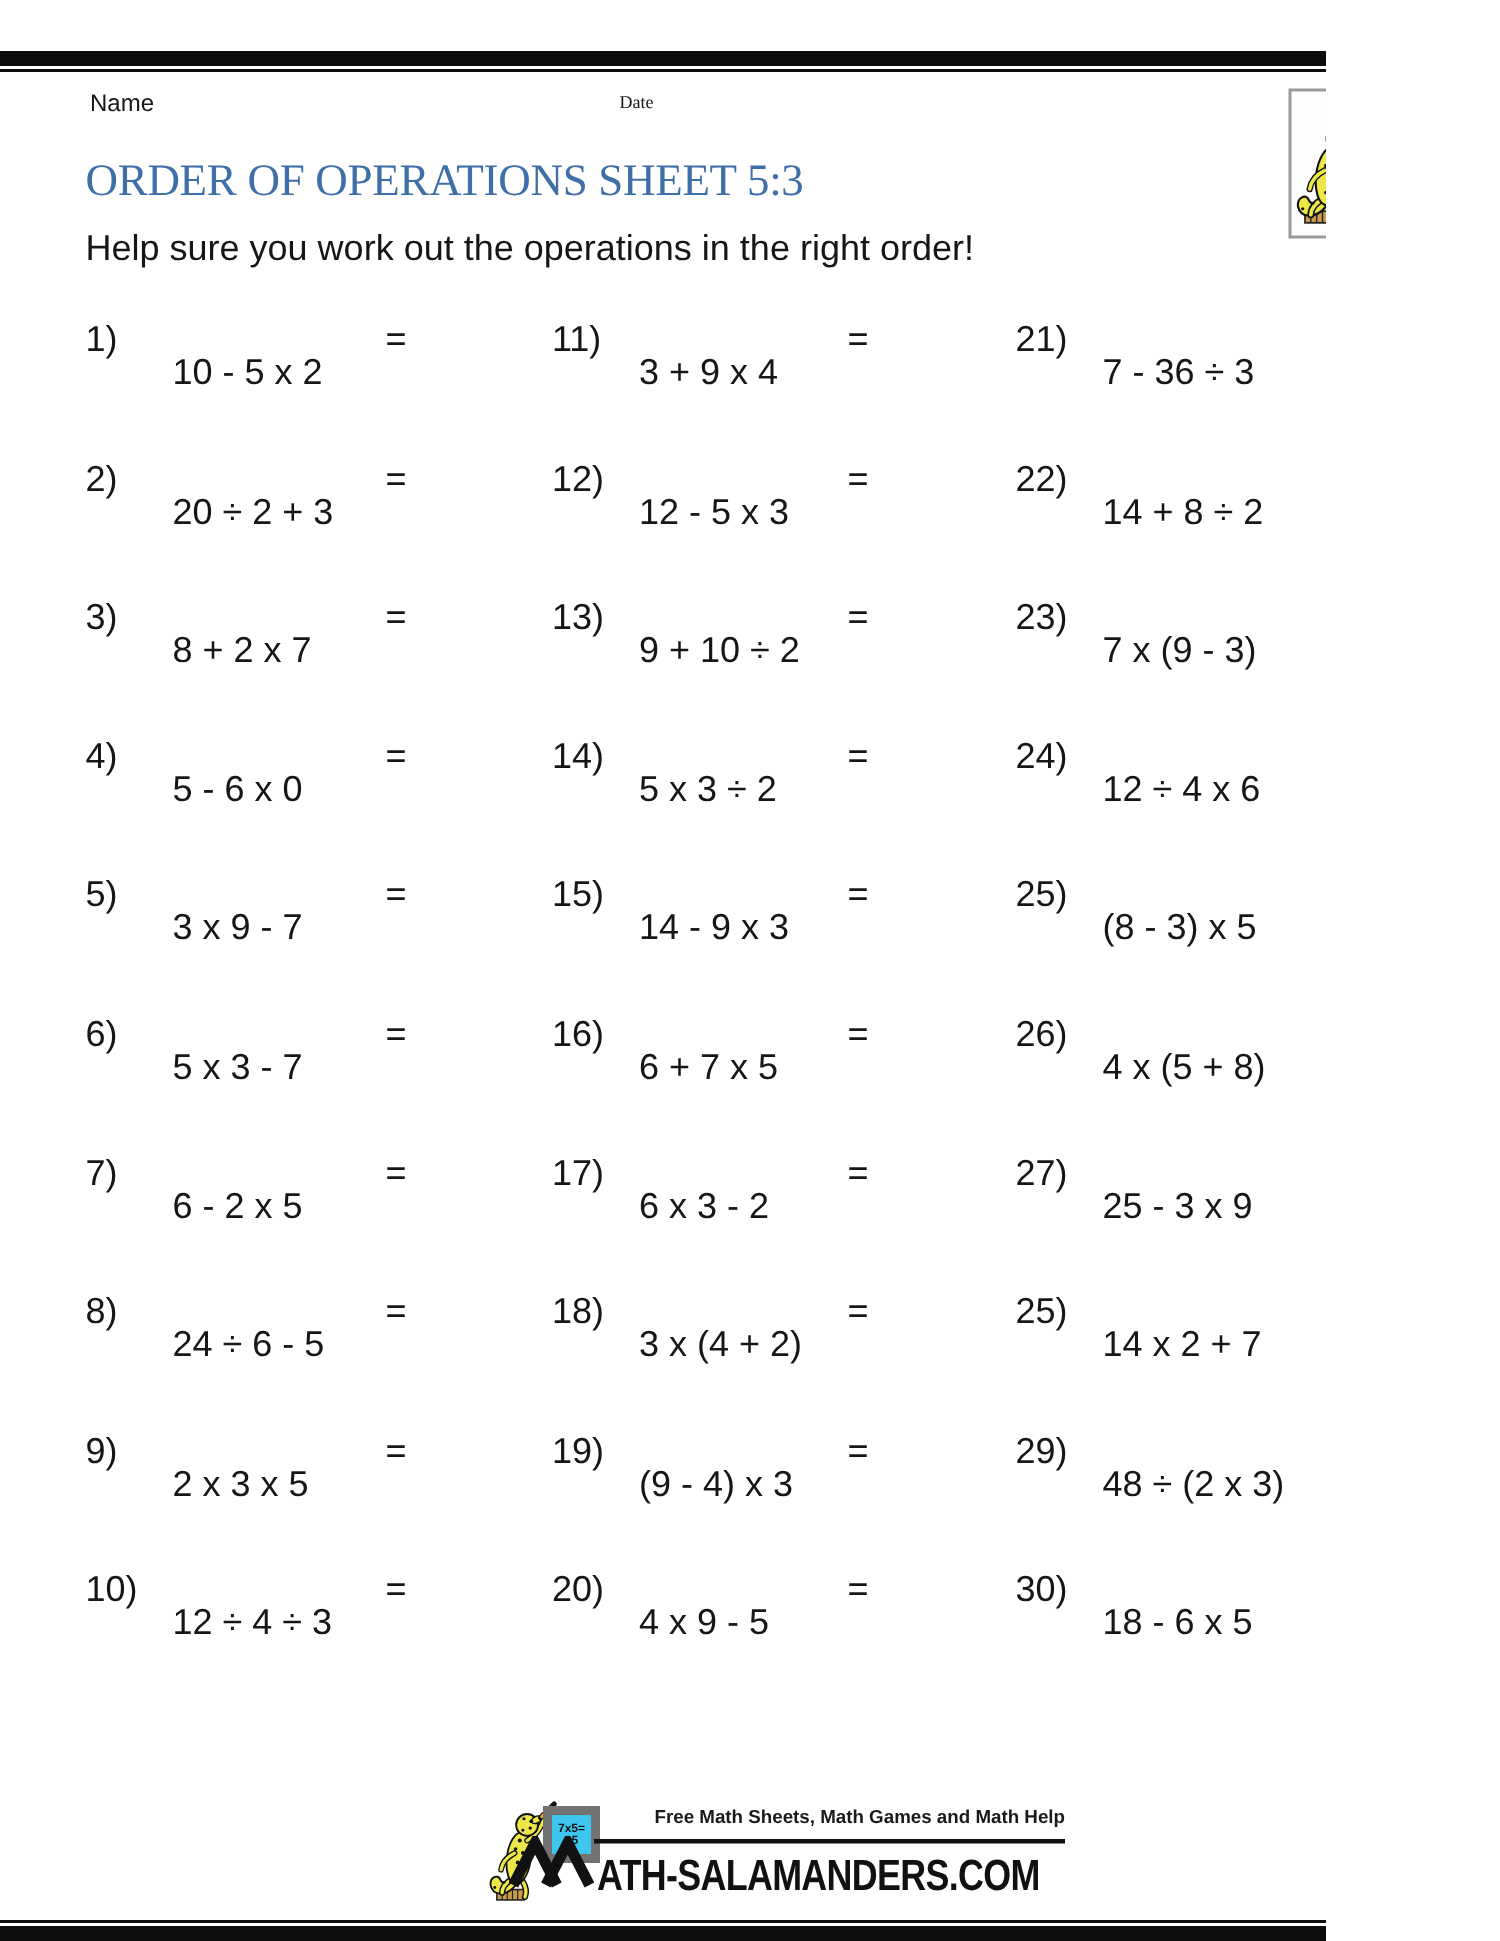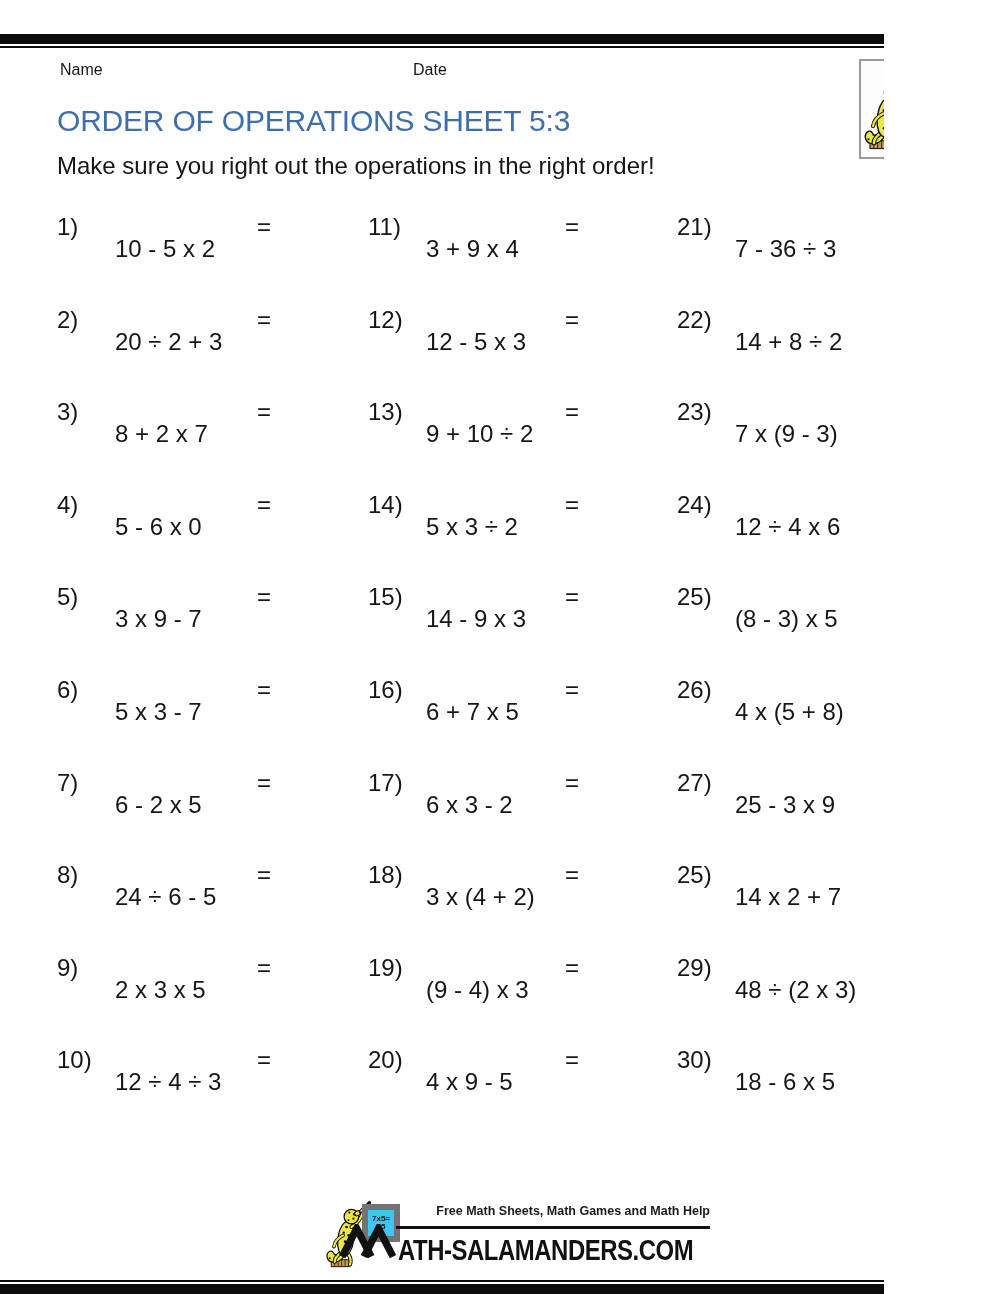--- a/index.html
+++ b/index.html
@@ -7,23 +7,23 @@
         font-family:"Liberation Sans","DejaVu Sans",sans-serif;color:#161616;}
 
   
   .rule{position:absolute;left:0;width:1000px;background:#0c0c0c;}
   .rule-top-thick{top:34px;height:10px;}
   .rule-top-thin{top:46px;height:2px;}
   .rule-bot-thin{top:1280px;height:2px;}
   .rule-bot-thick{top:1284px;height:10px;}
 
   .name-label{position:absolute;left:60px;top:61px;font-size:16px;}
-  .date-label{position:absolute;left:413px;top:61px;font-size:16px;}
-
-  .title{position:absolute;left:57px;top:104px;font-family:Liberation Sans, sans-serif;
+  .date-label{position:absolute;left:413px;top:61px;font-size:12px;font-family:Liberation Serif, serif;}
+
+  .title{position:absolute;left:57px;top:104px;font-family:Liberation Serif, serif;
          font-size:30px;letter-spacing:-0.2px;color:#3F6FA8;white-space:nowrap;}
   .subtitle{position:absolute;left:57px;top:152px;font-size:24px;white-space:nowrap;}
 
   
   .badge{position:absolute;left:859px;top:59px;width:107px;height:96px;background:#fdfdfd;
          border:2px solid #9a9a9a;}
   .badge-sala{position:absolute;left:2px;top:10px;width:56px;height:82px;}
   .badge-board{position:absolute;left:52px;top:8px;width:32px;height:31px;background:#3EC6EE;
                border:2px solid #111;display:flex;align-items:center;justify-content:center;
                font-size:24px;font-weight:bold;color:#111;}
@@ -113,21 +113,21 @@
       </svg>
     <div class="badge-board">
       <span>6</span>
     </div>
     <svg class="badge-m" viewBox="0 0 72 42">
         <use href="#mlogo"></use>
       </svg>
   </div>
 
   <div class="title">ORDER OF OPERATIONS SHEET 5:3</div>
-  <div class="subtitle">Make sure you right out the operations in the right order!</div>
+  <div class="subtitle">Help sure you work out the operations in the right order!</div>
 
   <div class="col c1">
 
       <div class="prob">
         <span class="pnum">1)</span>
         <span class="pexpr">10 - 5 x 2</span>
         <span class="peq">=</span>
       </div>
 
       <div class="prob">

